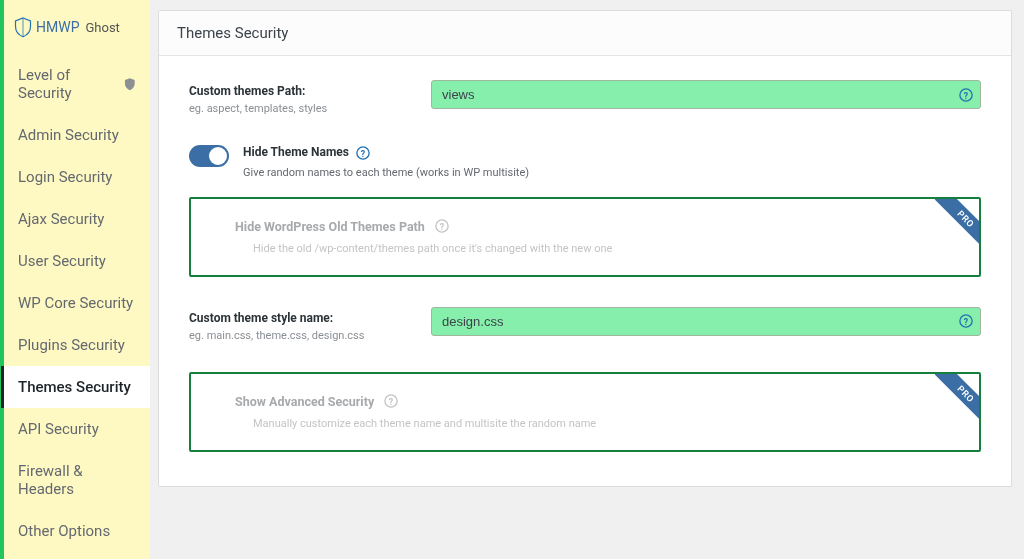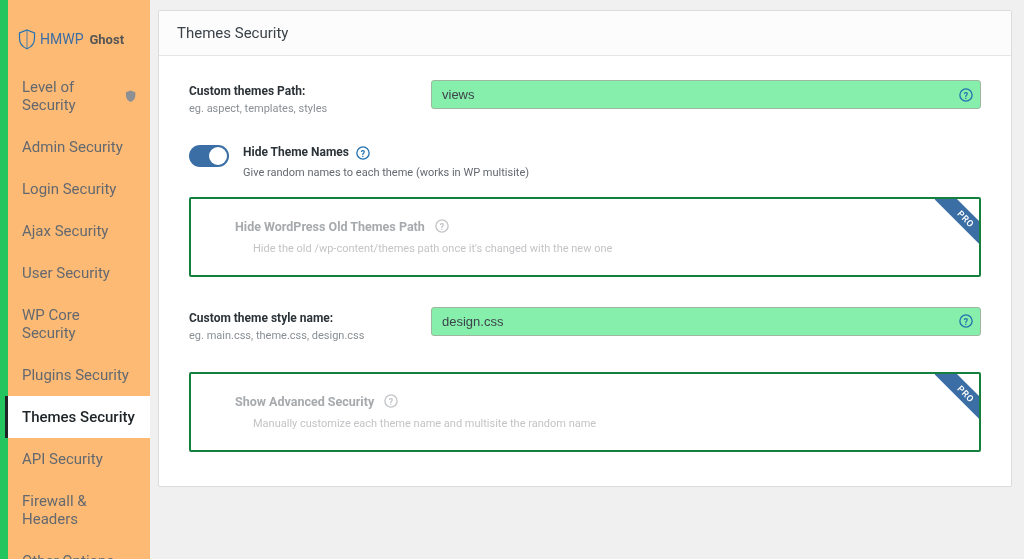--- a/index.html
+++ b/index.html
@@ -8,34 +8,34 @@
   background: #f0f0f1;
   color: #2c3338;
   font-size: 13px;
   width: 1024px;
   height: 559px;
   overflow: hidden;
 }
 .container { display: flex; height: 100%; }
 .sidebar {
   width: 150px;
-  background: #fdba74;
-  padding-top: 20px;
+  background: #fef9c3;
+  padding-top: 8px;
   flex-shrink: 0;
-  border-left: 8px solid #22c55e;
+  border-left: 4px solid #22c55e;
 }
 .brand {
   display: flex;
   align-items: center;
   gap: 4px;
   padding: 8px 10px 16px;
 }
 .brand-icon { width: 18px; height: 22px; color: #2271b1; }
 .brand-text { font-size: 14px; font-weight: 400; color: #3a6ea5; }
-.brand-ghost { color: #555; font-weight: 700; margin-left:2px; }
+.brand-ghost { color: #555; font-weight: 400; margin-left:2px; }
 .nav-item {
   display: flex;
   align-items: center;
   justify-content: space-between;
   padding: 12px 14px;
   color: #646970;
   cursor: pointer;
   font-size: 15px;
 }
 .nav-item.active {

